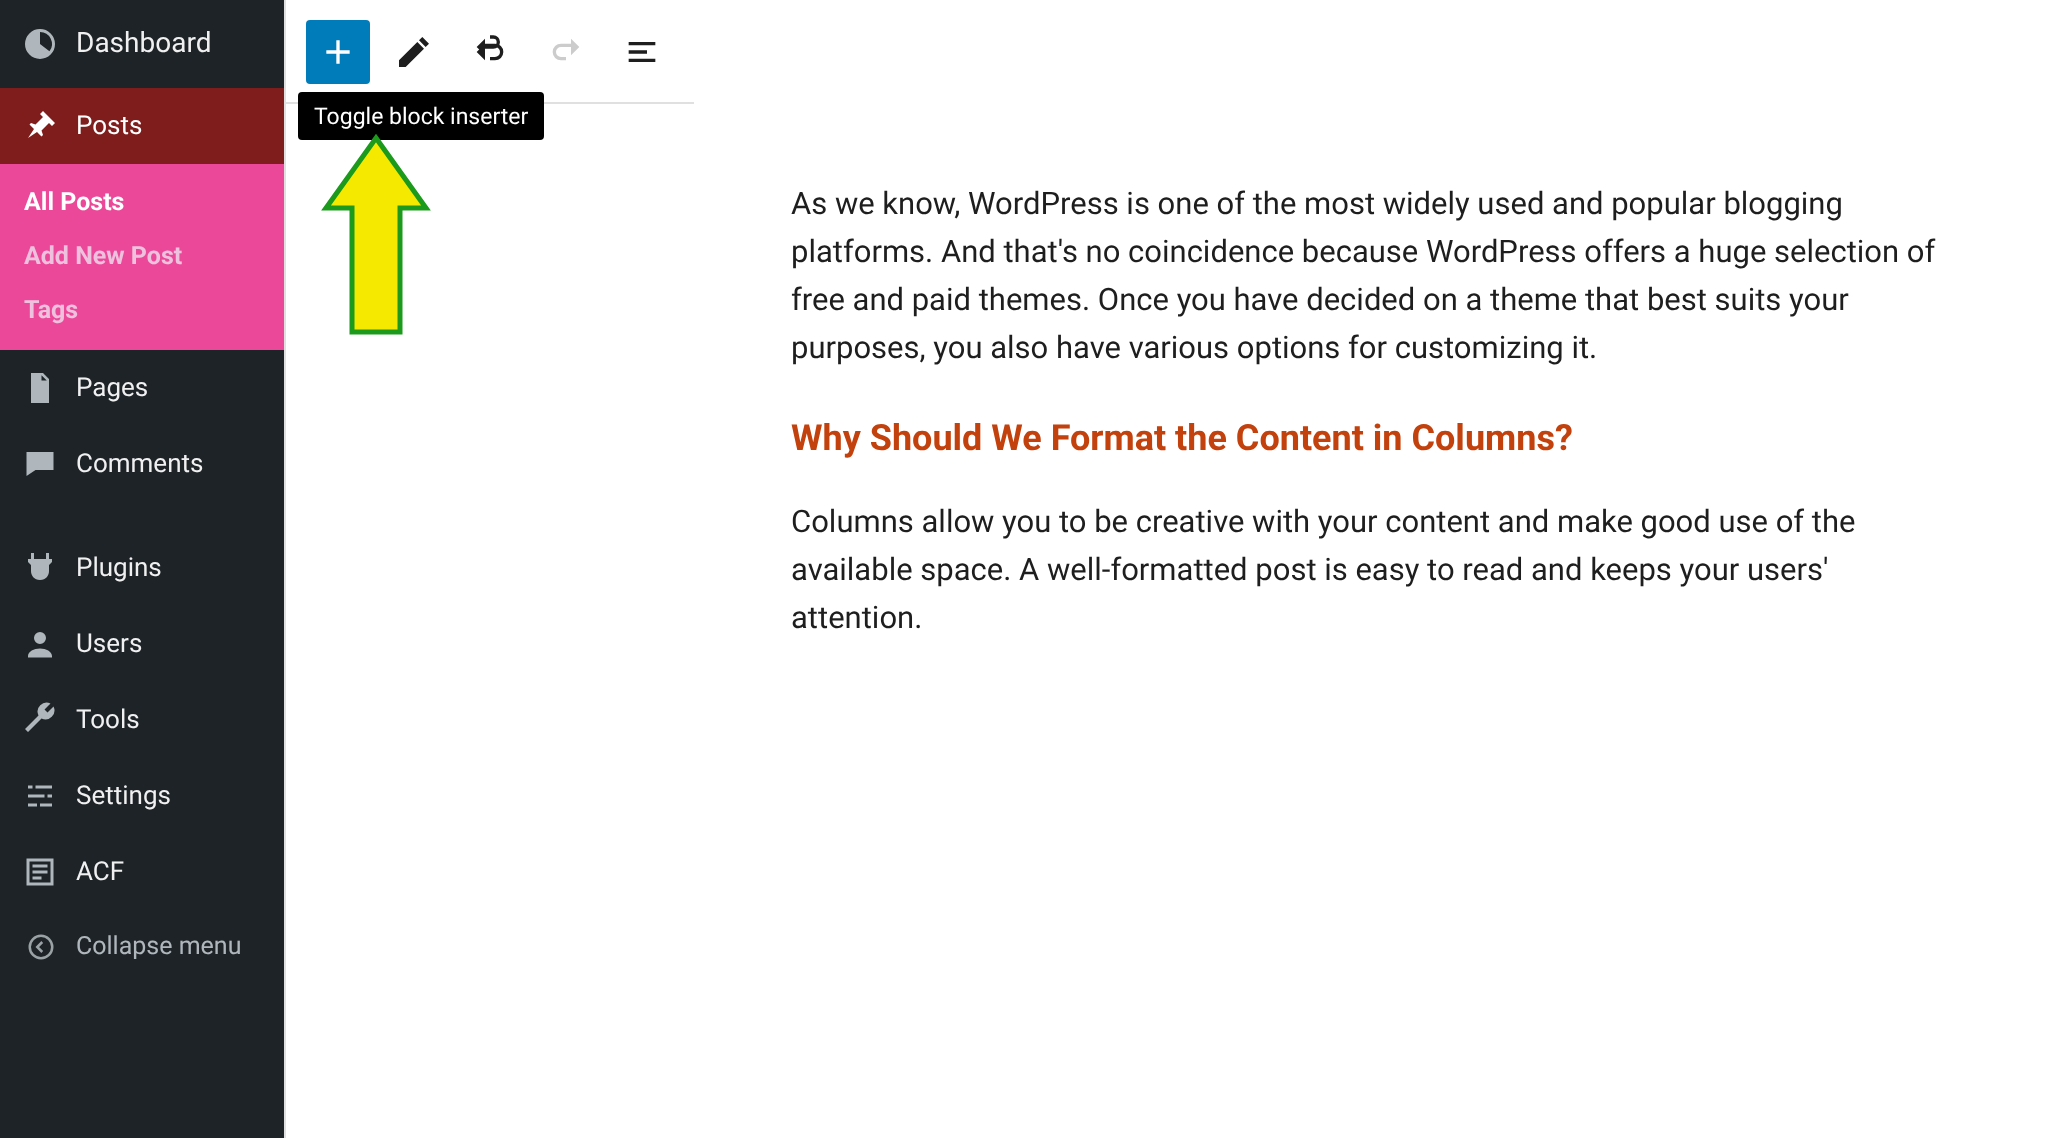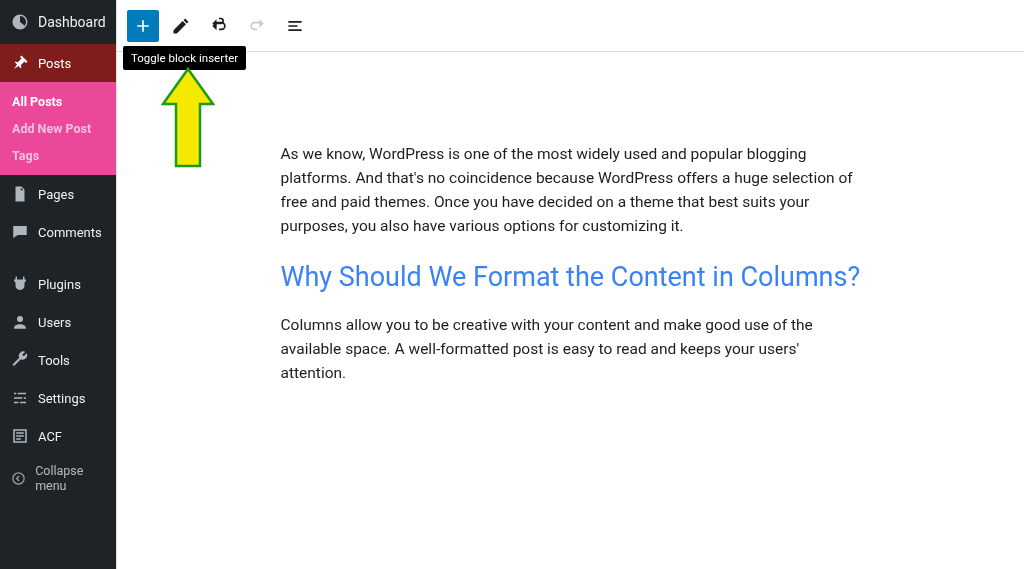--- a/index.html
+++ b/index.html
@@ -5,21 +5,21 @@
 * { margin: 0; padding: 0; box-sizing: border-box; }
 body {
   font-family: -apple-system, BlinkMacSystemFont, "Segoe UI", Roboto, sans-serif;
   background: #fff;
   width: 1024px;
   height: 569px;
   overflow: hidden;
   display: flex;
 }
 .sidebar {
-  width: 116px;
+  width: 142px;
   background: #1d2327;
   color: #f0f0f1;
   flex-shrink: 0;
   height: 100%;
   font-size: 13px;
 }
 .side-item {
   display: flex;
   align-items: center;
   padding: 9px 10px;
@@ -53,21 +53,21 @@
   font-weight: bold;
 }
 .sub-item.active { color: #fff; font-weight: bold; }
 .side-item.small { padding: 8px 10px; }
 .side-item.small .label { color: rgba(240,246,252,0.7); font-size: 12.5px; }
 .side-item.small .icon svg { fill: rgba(240,246,252,0.6); width: 15px; height: 15px;}
 .main {
   flex: 1;
   height: 100%;
   display: flex;
-  flex-direction: column;
+  flex-direction: row;
   border-left: 1px solid #e0e0e0;
   justify-content: space-between;
 }
 .toolbar {
   height: 52px;
   border-bottom: 1px solid #e0e0e0;
   display: flex;
   align-items: center;
   padding: 0 10px;
   gap: 6px;
@@ -123,23 +123,23 @@
   margin-bottom: 28px;
   font-family: "Segoe UI", -apple-system, sans-serif;
 }
 .post-p {
   font-size: 15.5px;
   line-height: 1.55;
   color: #1e1e1e;
   margin-bottom: 22px;
 }
 .post-h2 {
-  font-size: 27px;
-  font-weight: 400;
-  color: #3b82f6;
+  font-size: 18px;
+  font-weight: 700;
+  color: #c2410c;
   margin-bottom: 18px;
   line-height: 1.3;
 }
 </style>
 </head>
 <body>
 
 <div class="sidebar">
   <div class="side-item dash">
     <span class="icon">

